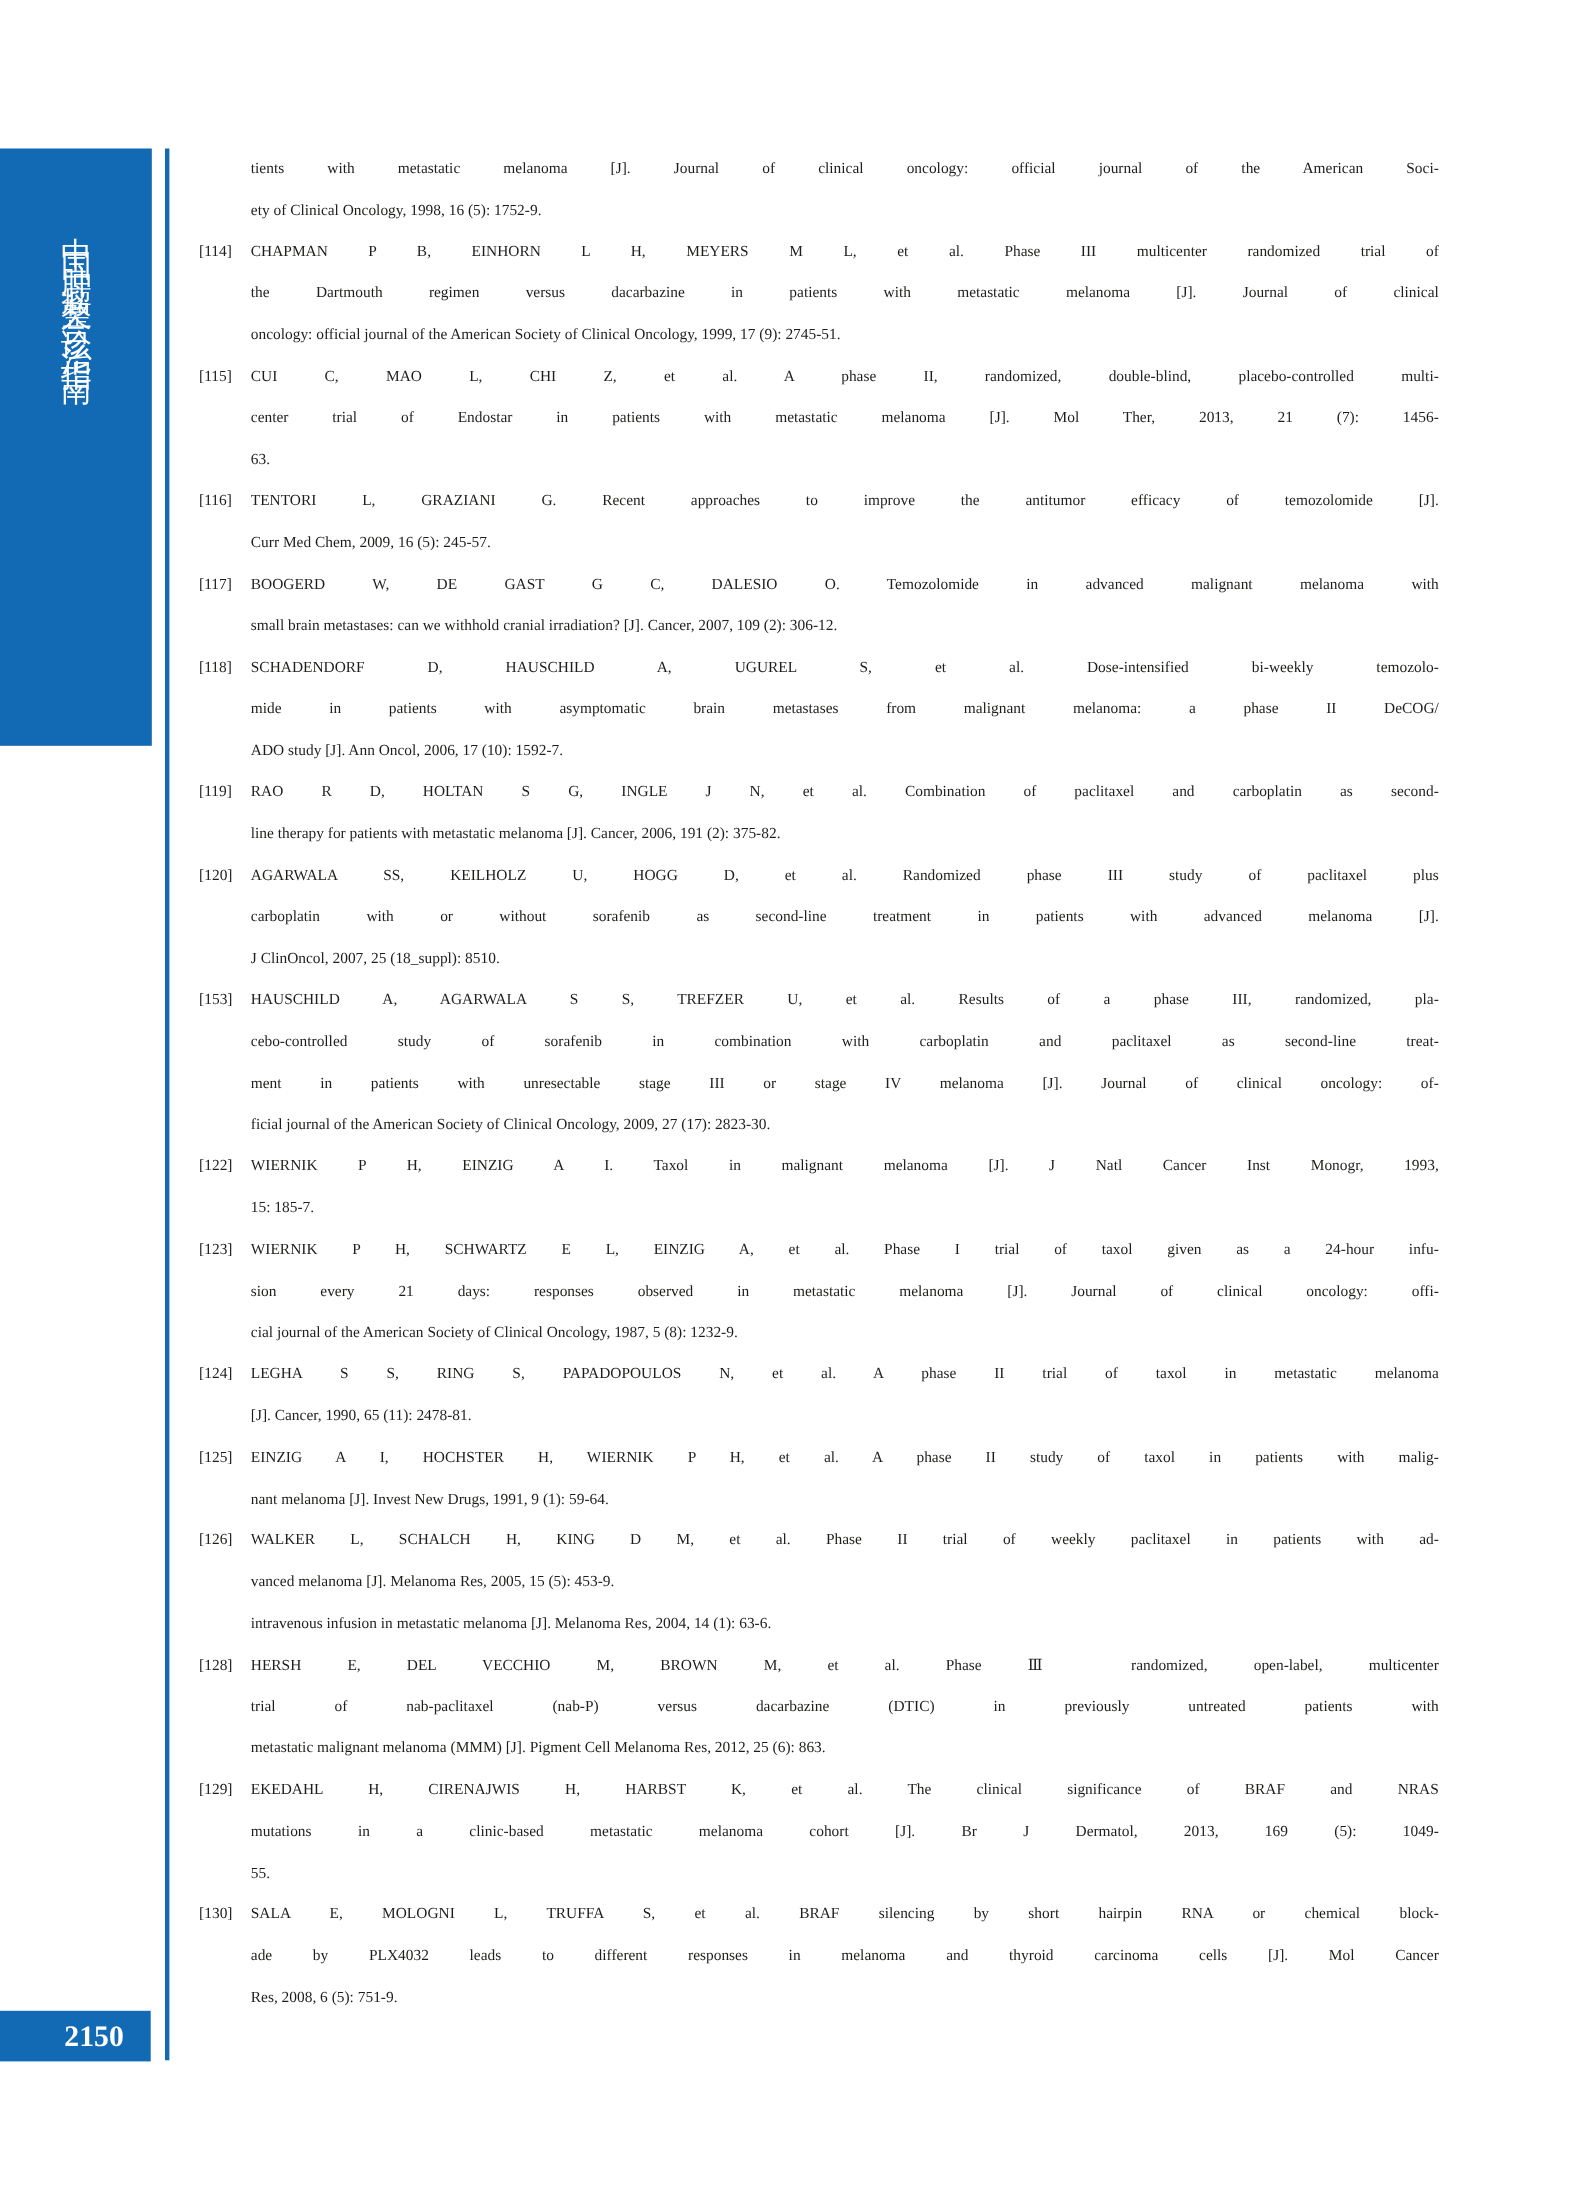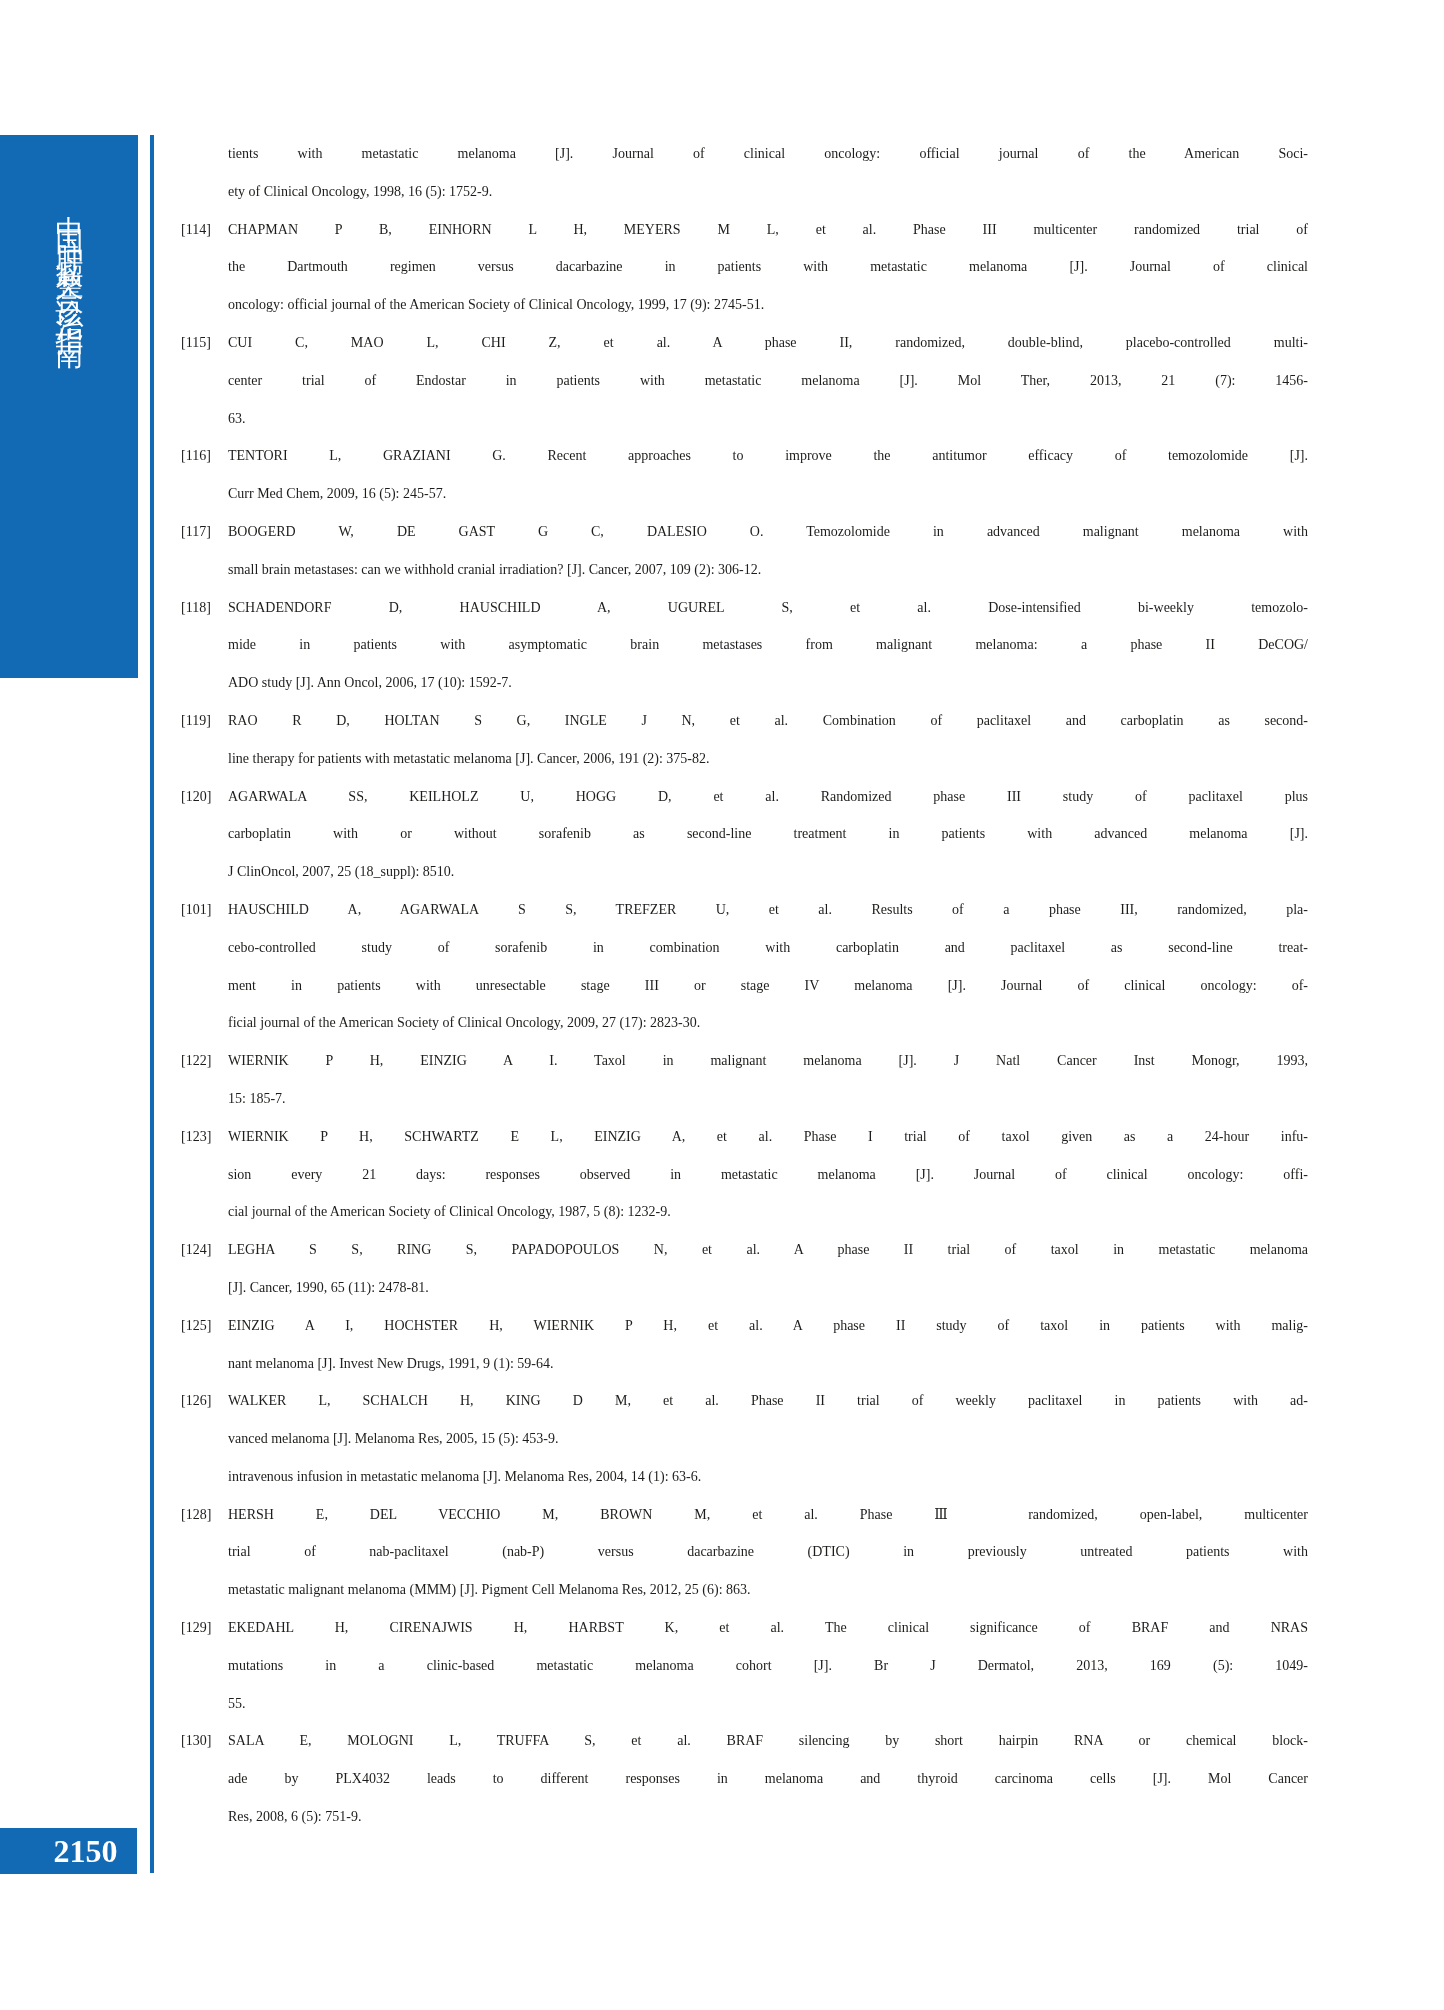--- a/index.html
+++ b/index.html
@@ -62,21 +62,21 @@
     background: var(--accent);
     display: flex;
     align-items: center;
   }
   .page-badge .num {
     width: 100%;
     text-align: center;
     padding-left: 34px;
     color: #ffffff;
     font-weight: bold;
-    font-size: 32px;
+    font-size: 27px;
     font-family: "Liberation Serif", "DejaVu Serif", serif;
   }
 
   
   .refs {
     position: absolute;
     left: 228px;
     top: 135px;
     width: 1080px;
   }
@@ -140,21 +140,21 @@
     <div class="ref-entry">
       <div class="ref-line"><span class="ref-label">[119]</span><span>RAO R D, HOLTAN S G, INGLE J N, et al. Combination of paclitaxel and carboplatin as second-</span></div>
       <div class="ref-line last">line therapy for patients with metastatic melanoma [J]. Cancer, 2006, 191 (2): 375-82.</div>
     </div>
     <div class="ref-entry">
       <div class="ref-line"><span class="ref-label">[120]</span><span>AGARWALA SS, KEILHOLZ U, HOGG D, et al. Randomized phase III study of paclitaxel plus</span></div>
       <div class="ref-line">carboplatin with or without sorafenib as second-line treatment in patients with advanced melanoma [J].</div>
       <div class="ref-line last">J ClinOncol, 2007, 25 (18_suppl): 8510.</div>
     </div>
     <div class="ref-entry">
-      <div class="ref-line"><span class="ref-label">[101]</span><span>HAUSCHILD A, AGARWALA S S, TREFZER U, et al. Results of a phase III, randomized, pla-</span></div>
+      <div class="ref-line"><span class="ref-label">[153]</span><span>HAUSCHILD A, AGARWALA S S, TREFZER U, et al. Results of a phase III, randomized, pla-</span></div>
       <div class="ref-line">cebo-controlled study of sorafenib in combination with carboplatin and paclitaxel as second-line treat-</div>
       <div class="ref-line">ment in patients with unresectable stage III or stage IV melanoma [J]. Journal of clinical oncology: of-</div>
       <div class="ref-line last">ficial journal of the American Society of Clinical Oncology, 2009, 27 (17): 2823-30.</div>
     </div>
     <div class="ref-entry">
       <div class="ref-line"><span class="ref-label">[122]</span><span>WIERNIK P H, EINZIG A I. Taxol in malignant melanoma [J]. J Natl Cancer Inst Monogr, 1993,</span></div>
       <div class="ref-line last">15: 185-7.</div>
     </div>
     <div class="ref-entry">
       <div class="ref-line"><span class="ref-label">[123]</span><span>WIERNIK P H, SCHWARTZ E L, EINZIG A, et al. Phase I trial of taxol given as a 24-hour infu-</span></div>

